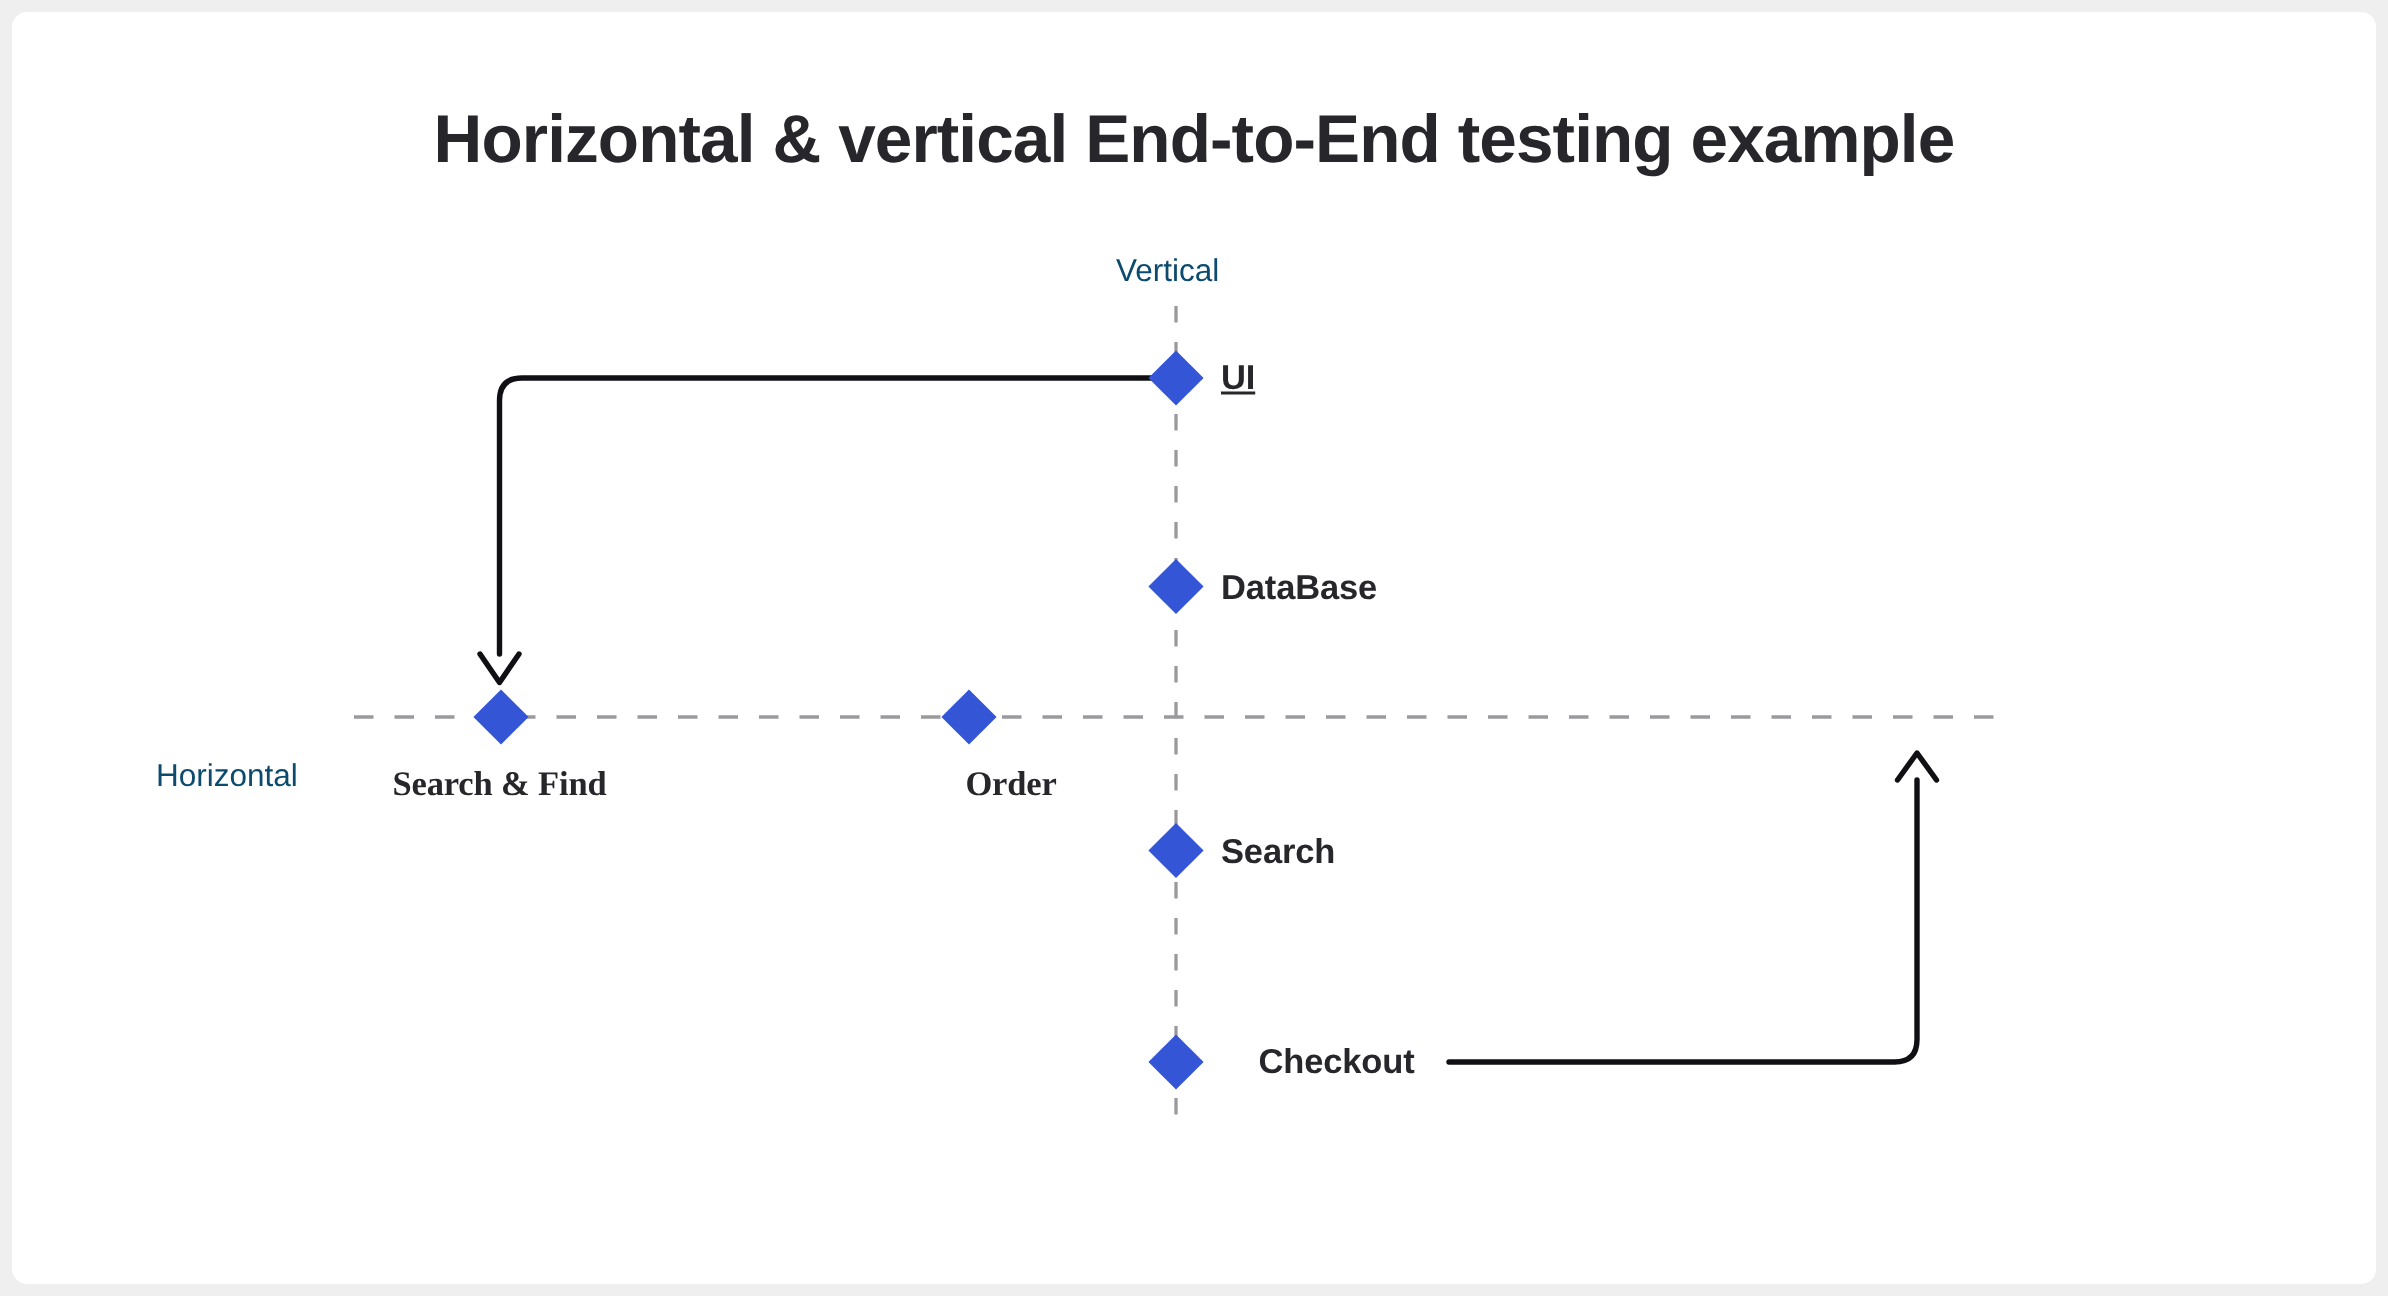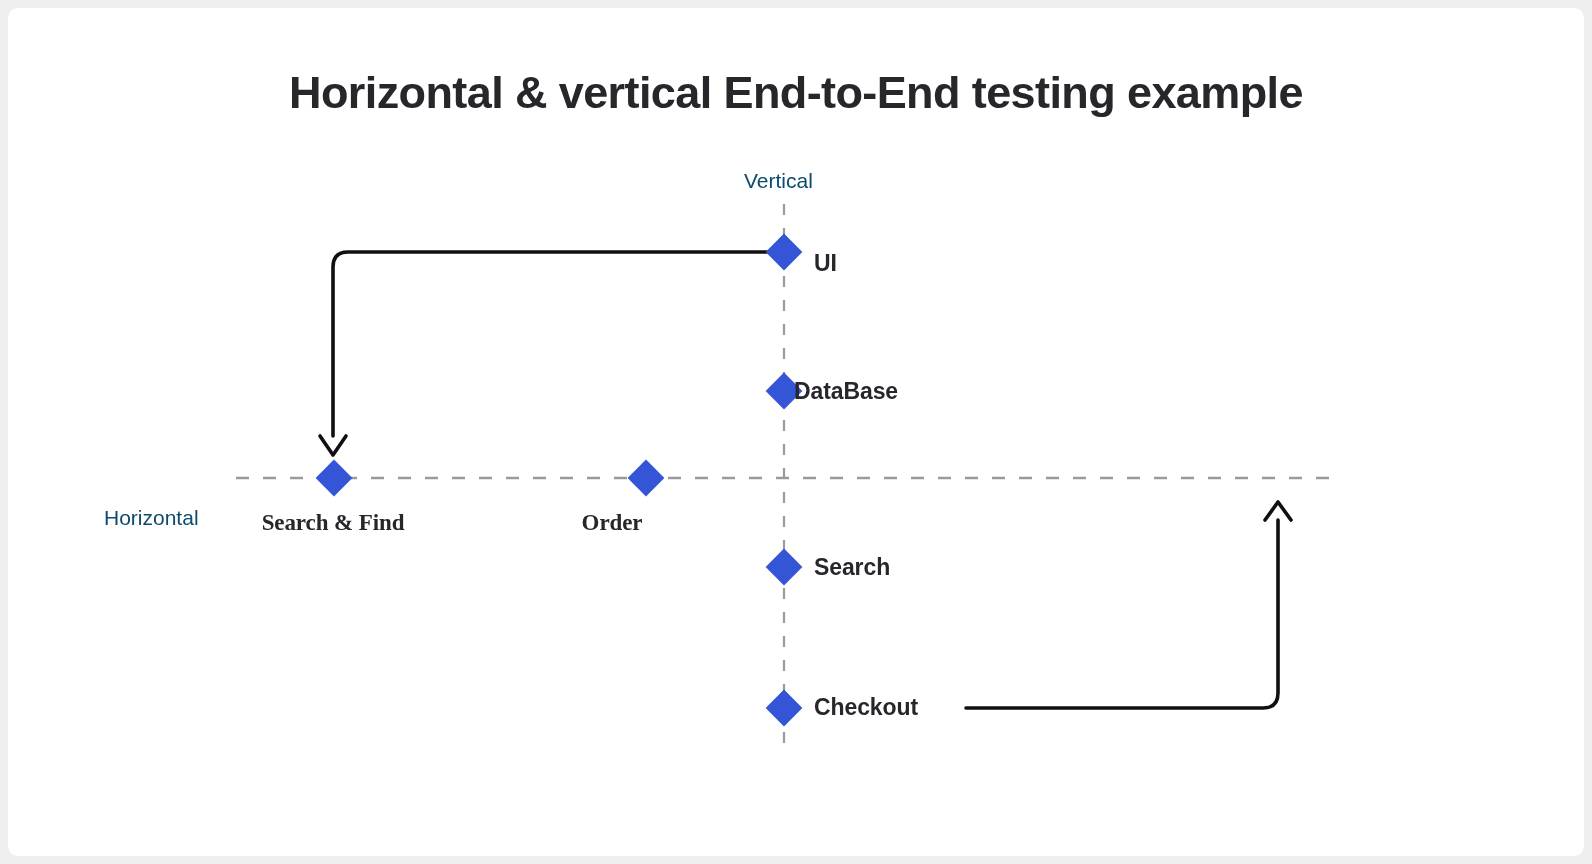--- a/index.html
+++ b/index.html
@@ -86,26 +86,26 @@
     white-space: nowrap;
     line-height: 1;
     letter-spacing: -0.1px;
   }
   .node-label.below {
     transform: translateX(-50%);
     text-align: center;
     font-family: Liberation Serif, serif;
   }
 
-  #label-ui        { left: 806px; top: 244px; }
-  #label-database  { left: 786px; top: 372px; }
+  #label-ui        { left: 806px; top: 232px; text-decoration: underline; }
+  #label-database  { left: 806px; top: 372px; }
   #label-verify    { left: 806px; top: 548px; }
-  #label-checkout  { left: 806px; top: 688px; }
+  #label-checkout  { left: 831px; top: 688px; }
   #label-search    { left: 325px; top: 503px; }
-  #label-order     { left: 604px; top: 503px; }
+  #label-order     { left: 666px; top: 503px; }
 </style>
 </head>
 <body>
 
 <div id="page">
 
   <div id="card">
 
     <div id="title">Horizontal &amp; vertical End-to-End testing example</div>
 

